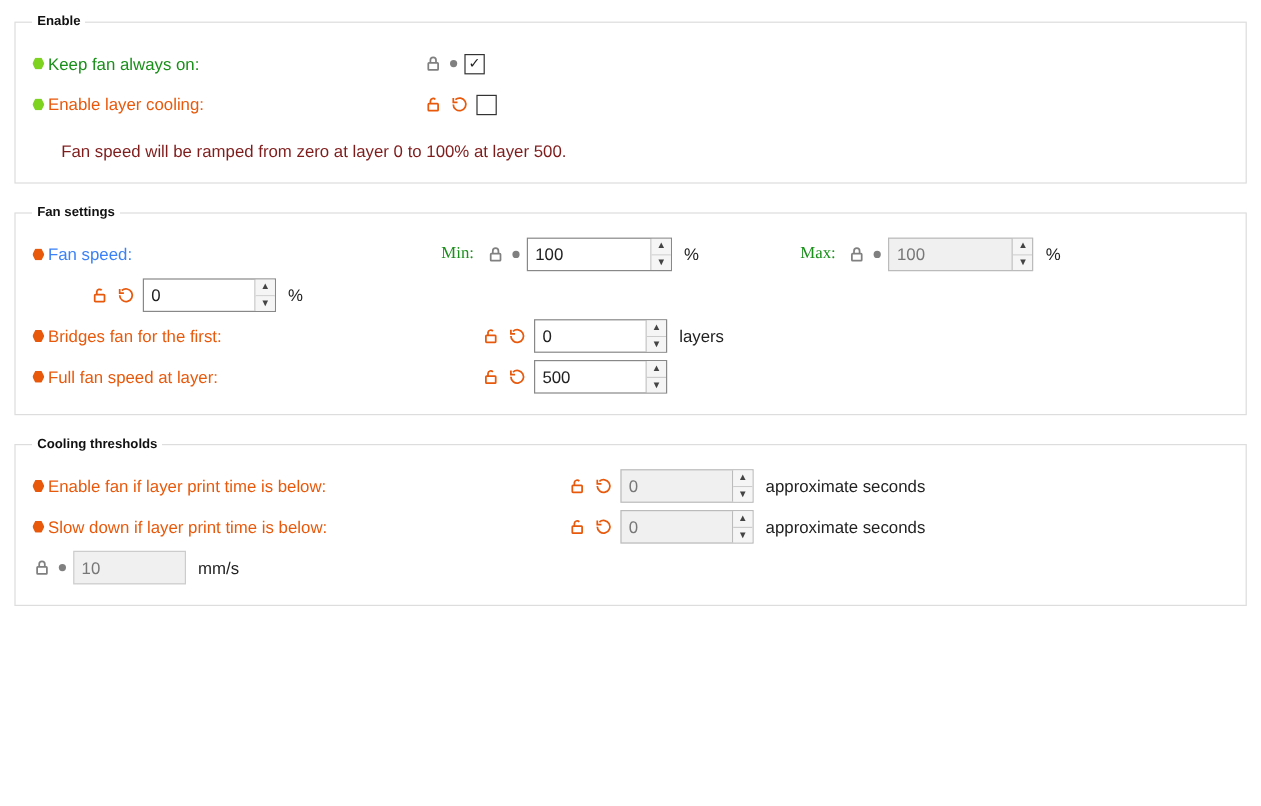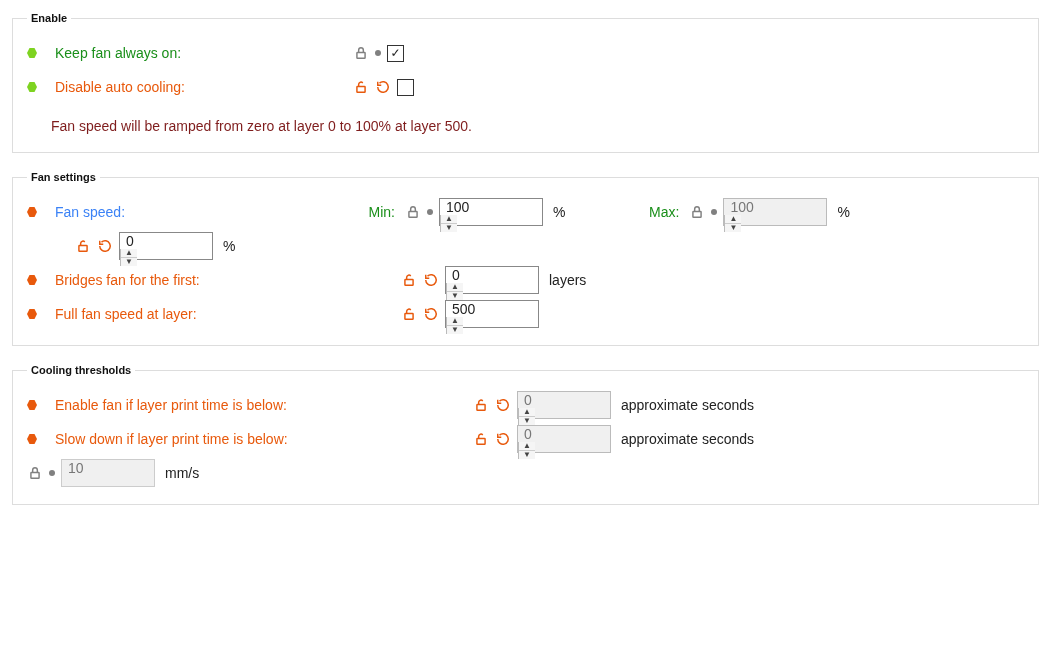--- a/index.html
+++ b/index.html
@@ -23,21 +23,21 @@
   }
   .row {
     display: flex;
     align-items: center;
     min-height: 34px;
     gap: 6px;
   }
   .label {
     display: flex;
     align-items: center;
-    gap: 18px;
+    gap: 3px;
     min-width: 320px;
   }
   .label-wide { min-width: 440px; }
   .bullet {
     width: 10px; height: 10px;
     display: inline-block;
     flex: 0 0 auto;
   }
   
   .hex {
@@ -81,21 +81,20 @@
     line-height: 1;
     cursor: pointer;
     background:#fff;
   }
   .spin-wrap {
     display: flex;
     align-items: stretch;
     border: 1px solid #888;
     height: 26px;
     background: #fff;
-    flex-direction: column;
   }
   .spin-wrap.disabled { background: #f0f0f0; color:#777; border-color:#bbb;}
   .spin-wrap input {
     border: none;
     outline: none;
     width: 90px;
     padding: 0 6px;
     font-size: 14px;
     background: transparent;
     color: inherit;
@@ -112,21 +111,21 @@
     display:flex; align-items:center; justify-content:center;
     font-size: 8px;
     line-height:1;
     color:#444;
     cursor:pointer;
     border-bottom:1px solid #ccc;
     background:#f5f5f5;
   }
   .spin-btns span:last-child{border-bottom:none;}
   .unit { margin-left: 4px; }
-  .sublabel { min-width: 42px; text-align:right; margin-right:4px;}
+  .sublabel { min-width: 42px; text-align:right; margin-right:4px;font-family:Liberation Serif, serif;}
   .note {
     padding: 14px 6px 4px 24px;
     color: #7f1d1d;
   }
   svg { display:block; }
 </style>
 </head>
 <body>
 
 <fieldset>
@@ -145,21 +144,21 @@
           </svg>
       </span>
       <span class="dot"></span>
       <span class="chk">✓</span>
     </div>
   </div>
 
   <div class="row">
     <div class="label">
       <span class="bullet hex green"></span>
-      <span class="txt-orange">Disable auto cooling:</span>
+      <span class="txt-orange">Enable layer cooling:</span>
     </div>
     <div class="ctrl-group">
       <span class="lock orange">
         <svg width="14" height="14" viewBox="0 0 24 24" fill="none" stroke="currentColor" stroke-width="2.5">
             <rect x="5" y="11" width="14" height="10" rx="1"></rect>
             <path d="M8 11V7a4 4 0 0 1 7-2"></path>
           </svg>
       </span>
       <span class="reset">
         <svg width="14" height="14" viewBox="0 0 24 24" fill="none" stroke="currentColor" stroke-width="2.5">

